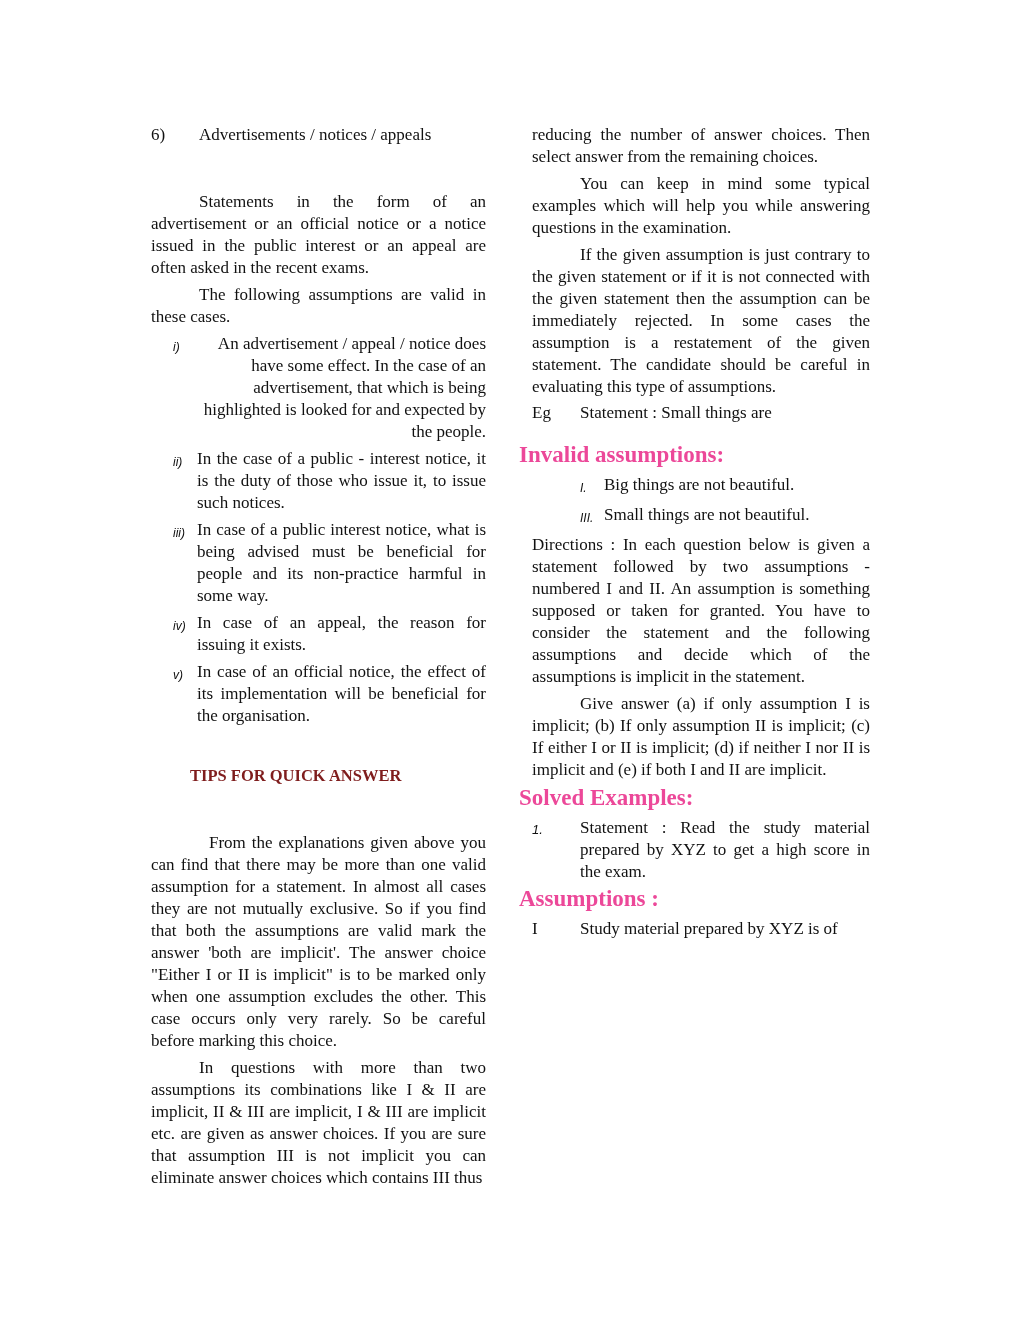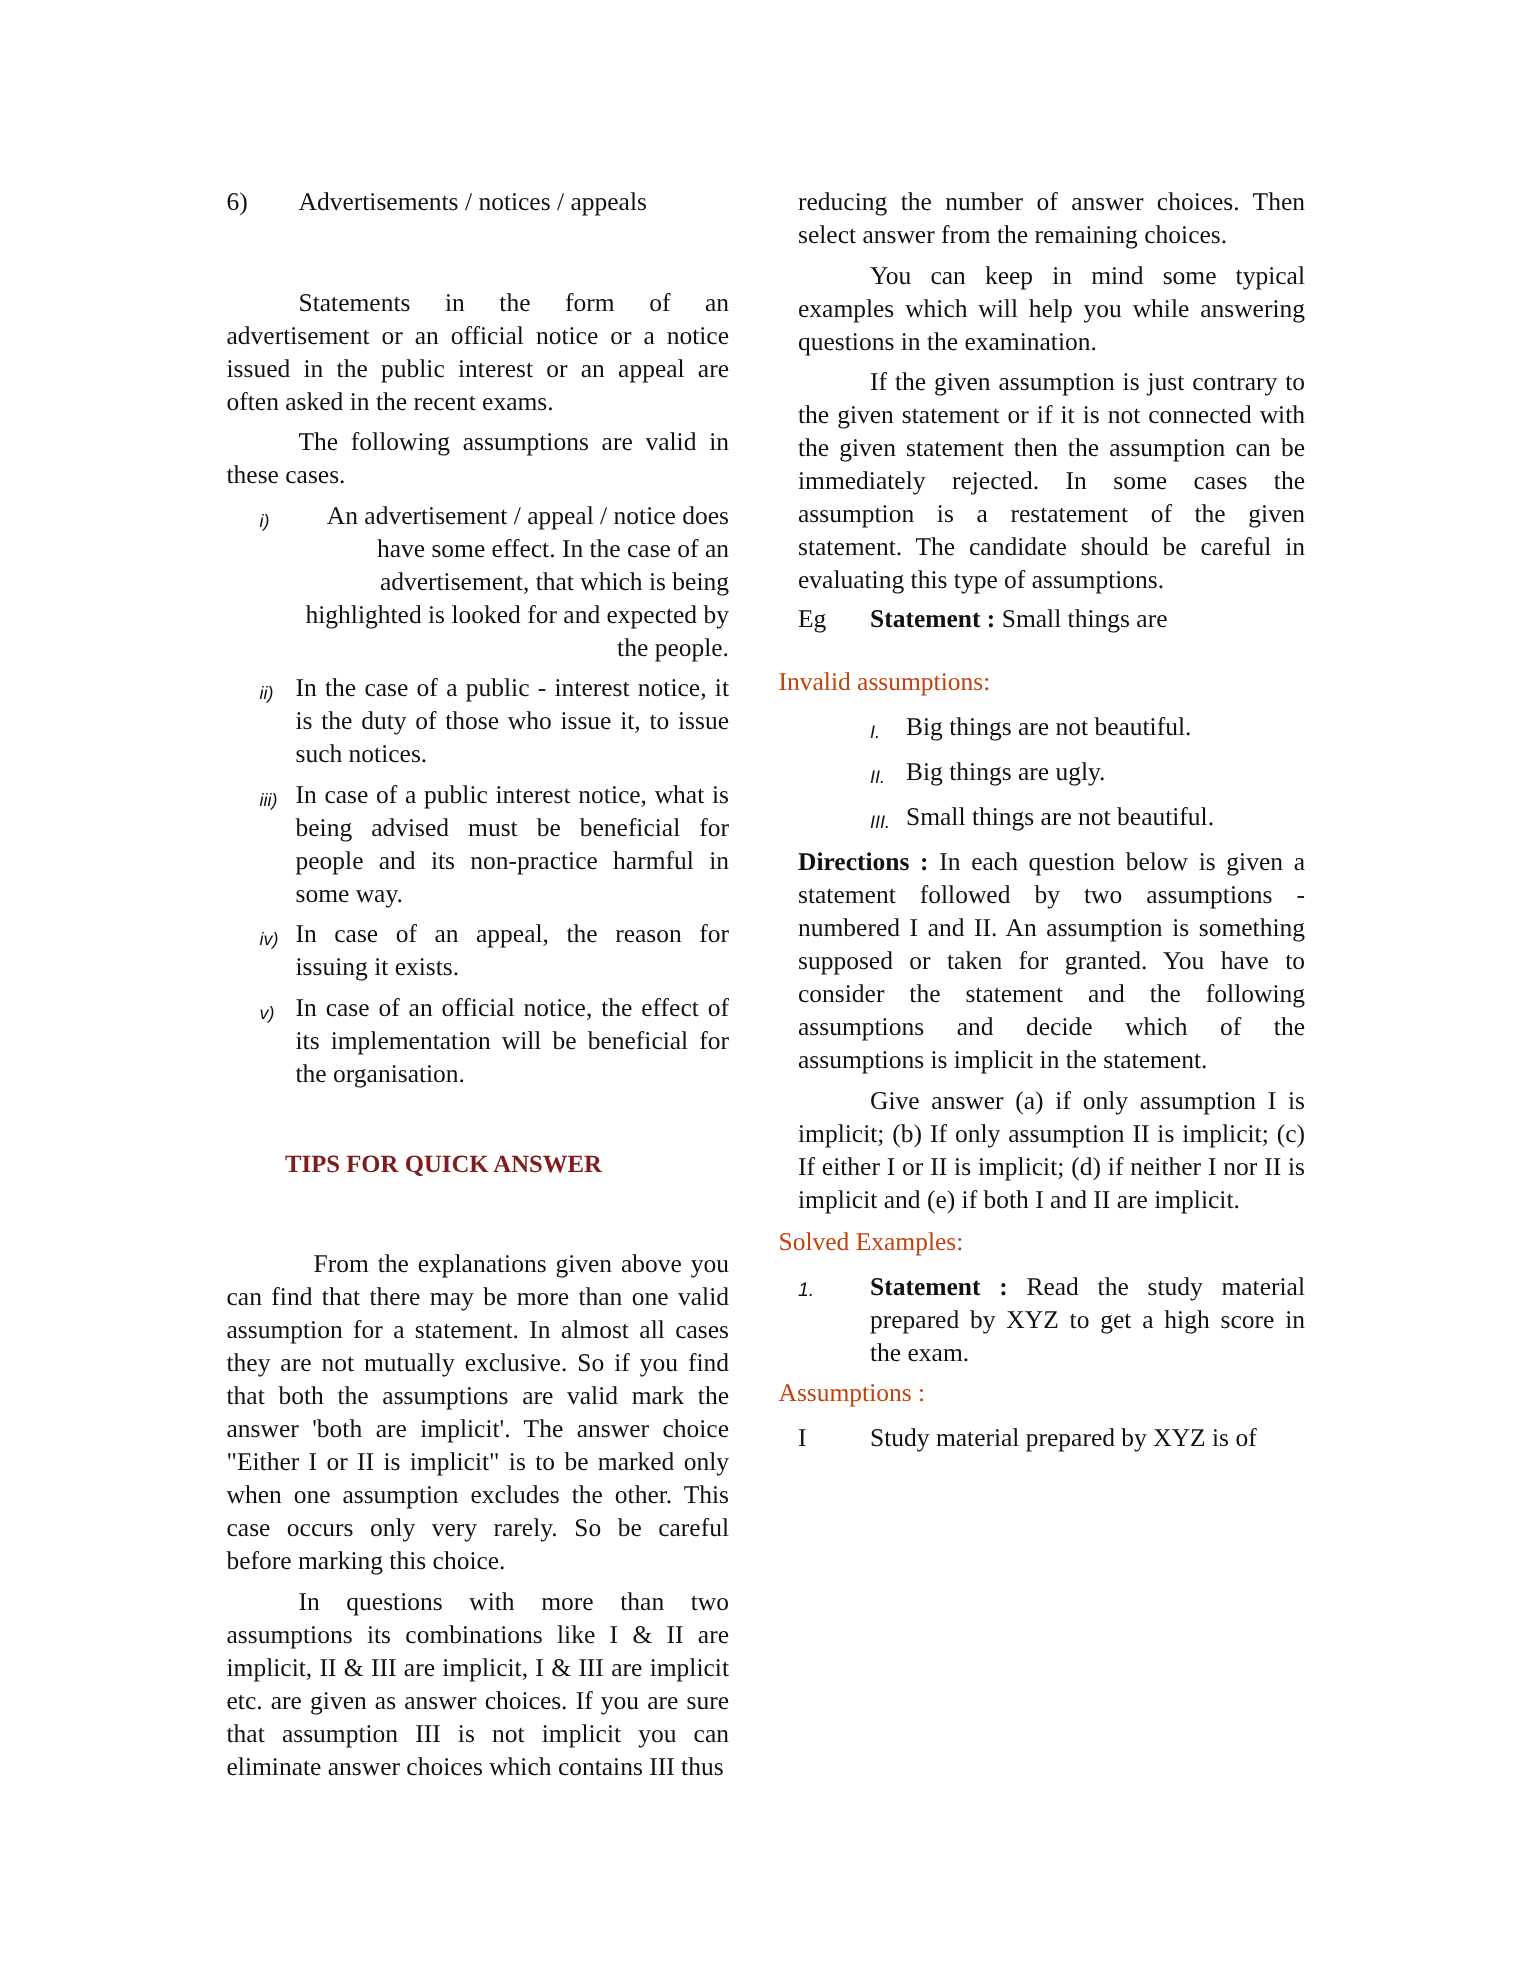--- a/index.html
+++ b/index.html
@@ -11,27 +11,27 @@
     p { margin: 0; text-align: justify; }
     .indent { text-indent: 48px; margin-top: 45px; }
     .gap { margin-top: 5px; }
     .heading-row { display: flex; }
     .heading-num { width: 48px; }
     .roman-list { margin: 5px 0 0 22px; }
     .roman-item { display: flex; margin-bottom: 5px; }
     .roman-label { width: 24px; font-style: italic; font-family: "Liberation Sans", sans-serif; font-size: 12px; padding-top: 3px; flex-shrink: 0; }
     .roman-text { flex: 1; text-align: justify; }
     .tips-heading { color: #7f1d1d; font-weight: bold; font-size: 16.5px; margin: 38px 0 9px 39px; }
-    .blue-heading { color: #c2410c; font-weight: normal; font-size: 17px; margin-left: -13px; }
+    .blue-heading { color: #ec4899; font-weight: bold; font-size: 23px; margin-left: -13px; }
     .invalid-list { margin: 8px 0 0 48px; }
     .invalid-item { display: flex; margin-bottom: 5px; }
     .invalid-label { width: 24px; font-style: italic; font-family: "Liberation Sans", sans-serif; font-size: 12px; padding-top: 3px; }
     .eg-row { display: flex; margin-top: 4px; }
     .eg-label { width: 48px; }
-    b { font-weight: bold; }
+    b { font-weight: normal; }
     .solved-item { display: flex; margin: 8px 0 5px 0; }
     .solved-num { width: 48px; font-style: italic; font-family: "Liberation Sans", sans-serif; font-size: 13px; padding-top: 2px; }
     .solved-text { flex: 1; text-align: justify; }
     .assumption-row { display: flex; margin-top: 8px; }
     .assumption-num { width: 48px; }
   </style>
 </head>
 <body>
 
 <div class="col col-left">
@@ -83,24 +83,20 @@
     </span>
   </div>
 
   <div class="blue-heading" style="margin-top:20px">Invalid assumptions:</div>
   <div class="invalid-list">
     <div class="invalid-item">
       <span class="invalid-label">I.</span>
       <span>Big things are not beautiful.</span>
     </div>
     <div class="invalid-item">
-      <span class="invalid-label">II.</span>
-      <span>Big things are ugly.</span>
-    </div>
-    <div class="invalid-item">
       <span class="invalid-label">III.</span>
       <span>Small things are not beautiful.</span>
     </div>
   </div>
 
 
   <p class="gap">
     <b>Directions :</b>
     <span>In each question below is given a statement followed by two assumptions - numbered I and II. An assumption is something supposed or taken for granted. You have to consider the statement and the following assumptions and decide which of the assumptions is implicit in the statement.</span>
   </p>

